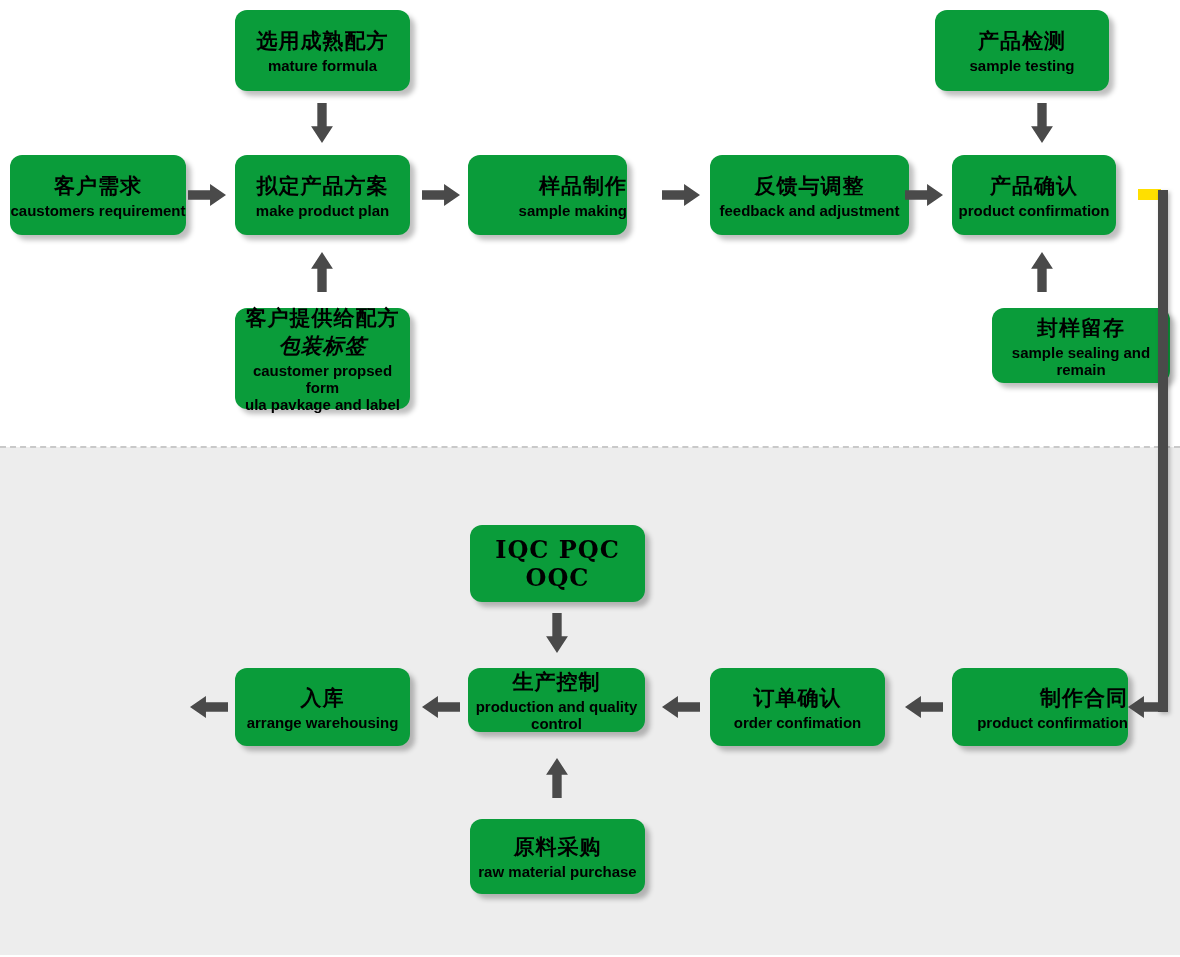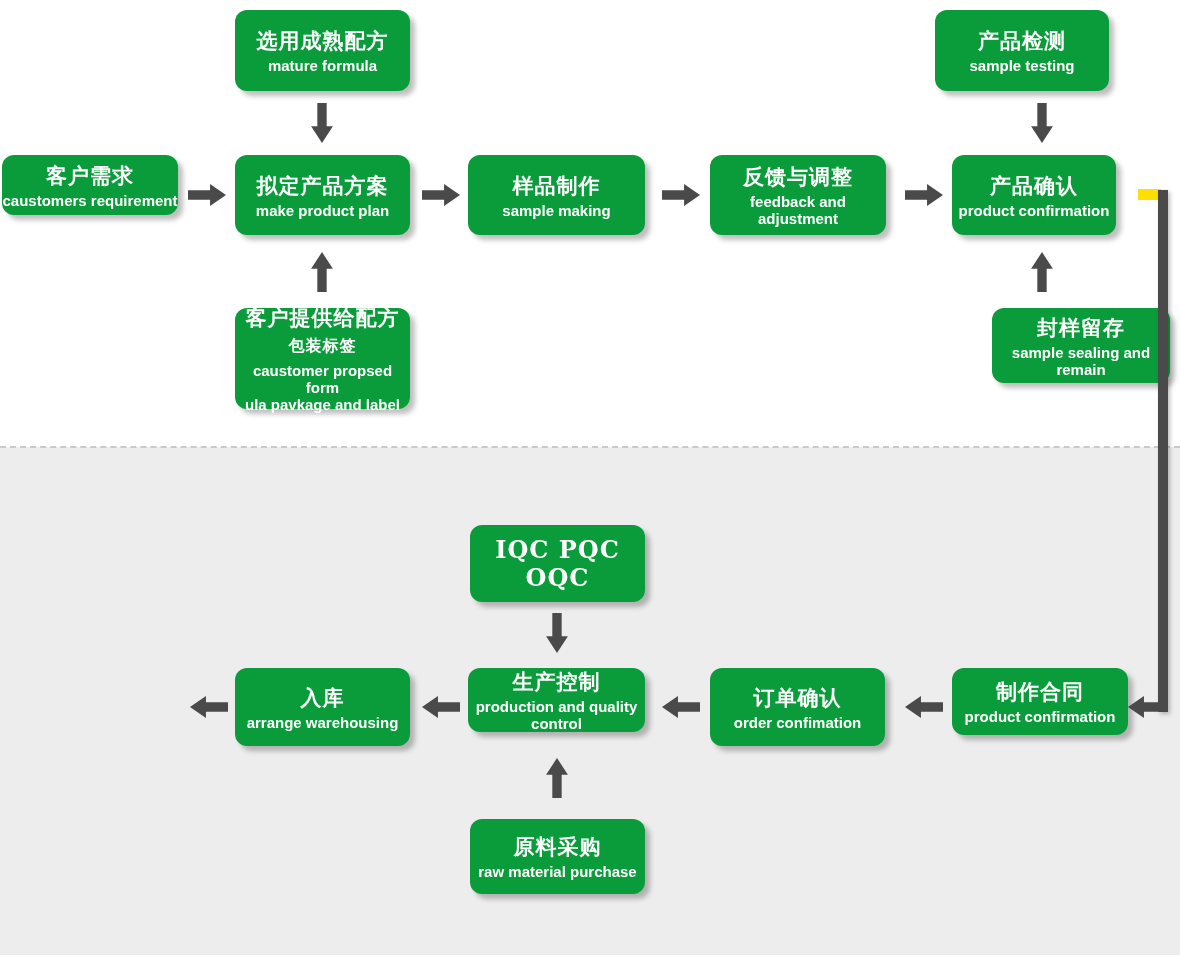--- a/index.html
+++ b/index.html
@@ -13,44 +13,44 @@
     background:#ededed;
   }
   .divider {
     position:absolute; left:0; top:446px; width:1180px; height:0;
     border-top:2px dashed #c9c9c9;
   }
   
   .node {
     position:absolute; background:#0a9c3a; border-radius:12px;
     display:flex; flex-direction:column; align-items:center; justify-content:center;
-    color:#ffffff; text-align:center;
+    color:#000000; text-align:center;
     box-shadow:5px 5px 5px rgba(0,0,0,0.25);
   }
   .node .cn { font-size:21px; font-weight:700; line-height:28px; letter-spacing:1px; }
   .node .en { font-size:15px; font-weight:700; line-height:17px; margin-top:2px; }
-  .node .cn2 { font-size:16px; font-weight:700; line-height:28px; letter-spacing:1px; }
+  .node .cn2 { font-size:21px; font-weight:700; line-height:28px; letter-spacing:1px;font-style:italic; }
   .node.iqc-font .cn { font-family:"DejaVu Serif","Liberation Serif",serif; font-size:24px; font-weight:600; letter-spacing:1px; }
 
   
   .n-mature   { left:235px; top:10px;  width:175px; height:81px; }
   .n-testing  { left:935px; top:10px;  width:174px; height:81px; }
-  .n-custreq  { left:2px;   top:155px; width:176px; height:60px; }
+  .n-custreq  { left:10px;   top:155px; width:176px; height:80px; }
   .n-plan     { left:235px; top:155px; width:175px; height:80px; }
-  .n-sample   { left:468px; top:155px; width:177px; height:80px; }
-  .n-feedback { left:710px; top:155px; width:176px; height:80px; }
+  .n-sample   { left:468px; top:155px; width:159px; height:80px;align-items:flex-end; }
+  .n-feedback { left:710px; top:155px; width:199px; height:80px; }
   .n-confirm  { left:952px; top:155px; width:164px; height:80px; }
   .n-custform { left:235px; top:308px; width:175px; height:101px; }
   .n-sealing  { left:992px; top:308px; width:178px; height:75px; }
   .n-iqc      { left:470px; top:525px; width:175px; height:77px; }
   .n-delivery { left:2px;   top:668px; width:176px; height:78px; }
   .n-warehouse{ left:235px; top:668px; width:175px; height:78px; }
   .n-prodctl  { left:468px; top:668px; width:177px; height:64px; }
   .n-order    { left:710px; top:668px; width:175px; height:78px; }
-  .n-contract { left:952px; top:668px; width:176px; height:67px; }
+  .n-contract { left:952px; top:668px; width:176px; height:78px;align-items:flex-end; }
   .n-rawmat   { left:470px; top:819px; width:175px; height:75px; }
 
   
   .arr { position:absolute; background:#4a4a4a; filter:drop-shadow(2px 2px 2px rgba(0,0,0,0.25)); }
   .arr-r { width:38px; height:26px;
     clip-path:polygon(0% 32%, 58% 32%, 58% 8%, 100% 50%, 58% 92%, 58% 68%, 0% 68%); }
   .arr-l { width:38px; height:26px;
     clip-path:polygon(100% 32%, 42% 32%, 42% 8%, 0% 50%, 42% 92%, 42% 68%, 100% 68%); }
   .arr-d { width:26px; height:40px;
     clip-path:polygon(32% 0%, 68% 0%, 68% 58%, 92% 58%, 50% 100%, 8% 58%, 32% 58%); }

